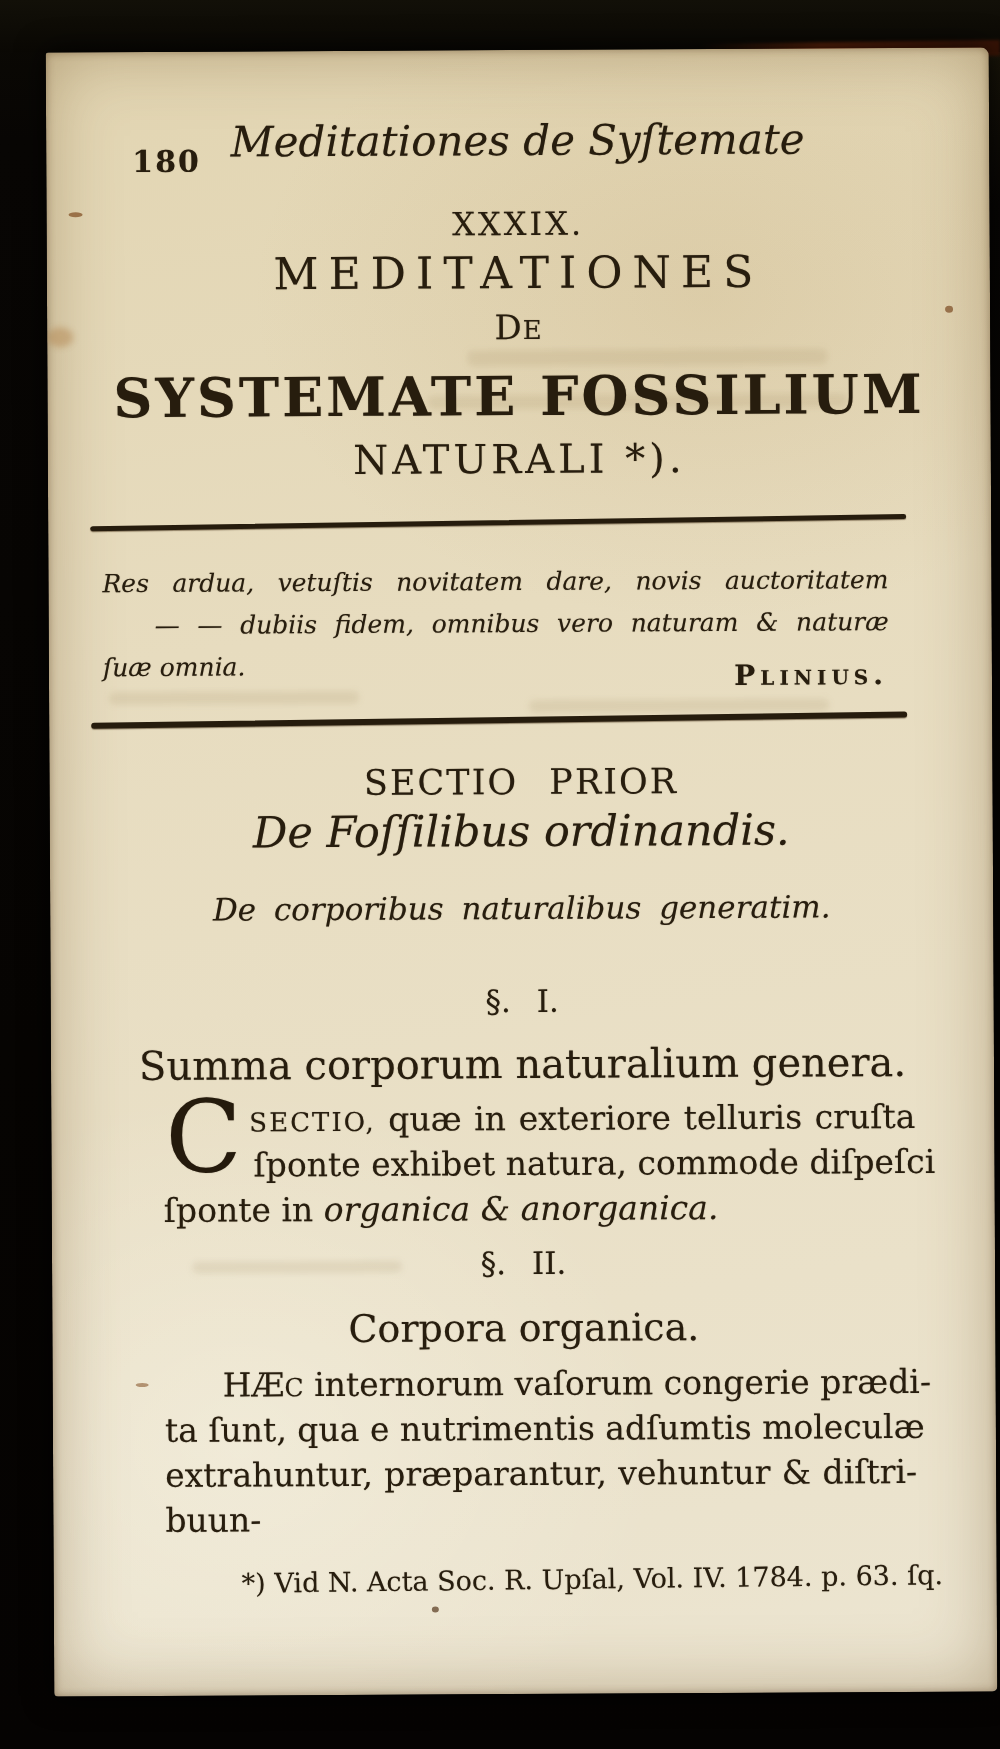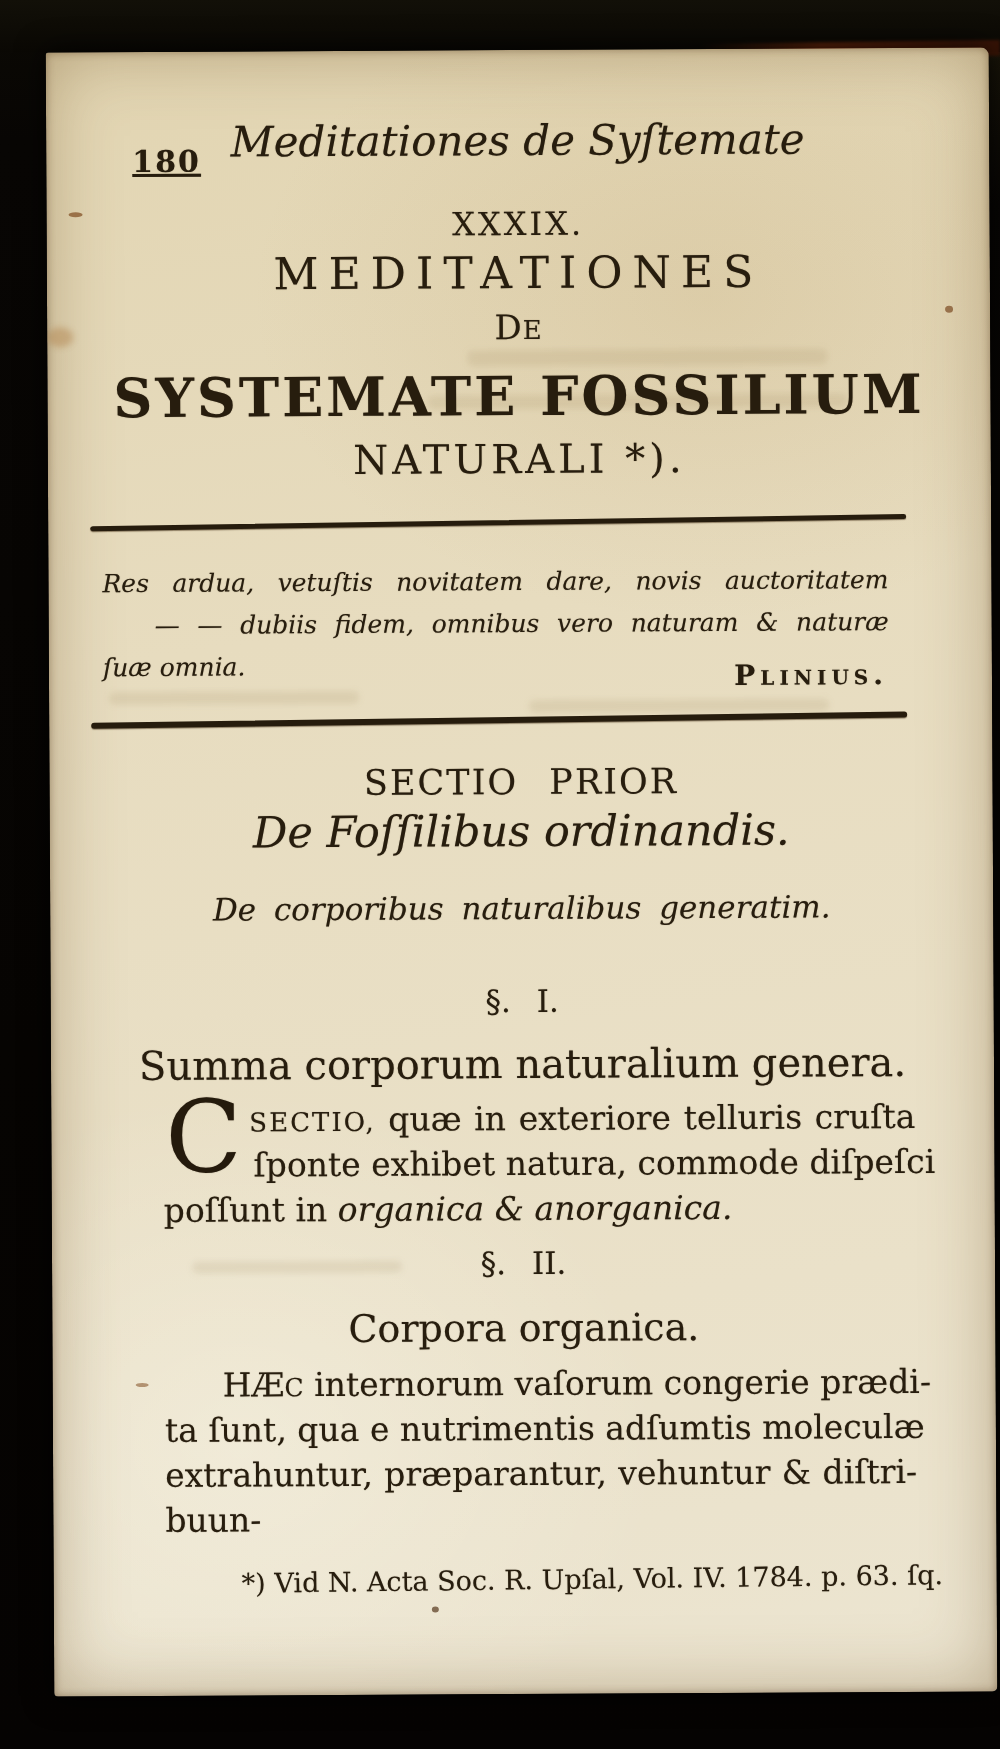--- a/index.html
+++ b/index.html
@@ -21,21 +21,21 @@
     border-radius:3px 8px 5px 4px;overflow:hidden;
     background:
       radial-gradient(ellipse 700px 500px at 70% 15%, rgba(185,155,100,0.20), transparent 65%),
       radial-gradient(ellipse 700px 600px at 20% 85%, rgba(255,255,246,0.30), transparent 60%),
       linear-gradient(172deg,#e2d5b2 0%,#e7dcbf 35%,#eae1c9 75%,#ece5d1 100%);
     box-shadow:inset 0 0 70px rgba(115,85,40,0.40), inset 0 0 8px rgba(70,45,20,0.45), 0 0 30px rgba(0,0,0,0.9);
     color:#29200f;
   }
   .center{position:absolute;left:0;width:943px;text-align:center;}
   .ink{color:#271d0e;text-shadow:0 0 1px rgba(45,30,12,0.45);}
-  .pagenum{position:absolute;left:86px;top:92px;font-size:30px;font-weight:bold;letter-spacing:2px;text-decoration:underline;}
+  .pagenum{position:absolute;left:86px;top:92px;font-size:30px;font-weight:bold;letter-spacing:2px;}
   .runhead{top:66px;font-style:italic;font-size:42px;}
   .numeral{top:155px;font-size:32px;letter-spacing:3px;}
   .title1{top:197px;font-size:44px;letter-spacing:10px;}
   .title-de{top:257px;font-size:34px;letter-spacing:1px;}
   .title-de .sc2{font-size:26px;}
   .title2{top:314px;font-size:54px;font-weight:bold;letter-spacing:3px;}
   .title3{top:386px;font-size:40px;letter-spacing:4px;}
   .rule{position:absolute;background:#261c0d;border-radius:3px;box-shadow:0 1px 1px rgba(60,40,15,0.5);}
   .rule1{left:42px;top:470px;width:816px;height:5px;transform:rotate(-0.55deg);}
   .rule2{left:42px;top:667px;width:816px;height:6px;transform:rotate(-0.5deg);}
@@ -115,21 +115,21 @@
     <div class="center sub1 ink">De Foſſilibus ordinandis.</div>
     <div class="center sub2 ink">De corporibus naturalibus generatim.</div>
 
     <div class="center pmark pmark1 ink"><span>§.</span><span class="gap"></span><span>I.</span></div>
     <div class="center summa ink">Summa corporum naturalium genera.</div>
 
     <div class="para para1 ink">
       <span class="dropcap">C</span>
       <div class="pline l1"><span class="sc">SECTIO,</span><span> quæ in exteriore telluris cruſta</span></div>
       <div class="pline l2">ſponte exhibet natura, commode diſpeſci</div>
-      <div class="pline plain"><span>poſſunt in </span><span class="ital">organica &amp; anorganica.</span></div>
+      <div class="pline plain"><span>ſponte in </span><span class="ital">organica &amp; anorganica.</span></div>
     </div>
 
     <div class="center pmark pmark2 ink"><span>§.</span><span class="gap"></span><span>II.</span></div>
     <div class="center corporg ink">Corpora organica.</div>
 
     <div class="para para2 ink">
       <div class="pline l1"><span>HÆ</span><span class="scsmall">C</span><span> internorum vaſorum congerie prædi-</span></div>
       <div class="pline">ta ſunt, qua e nutrimentis adſumtis moleculæ</div>
       <div class="pline">extrahuntur, præparantur, vehuntur &amp; diſtri-</div>
       <div class="pline catchword">buun-</div>

